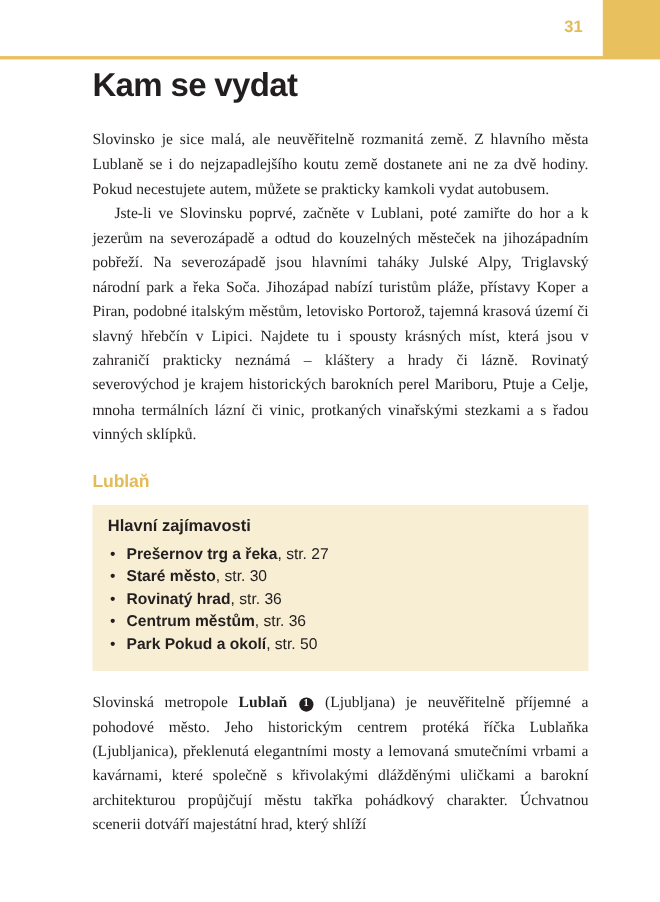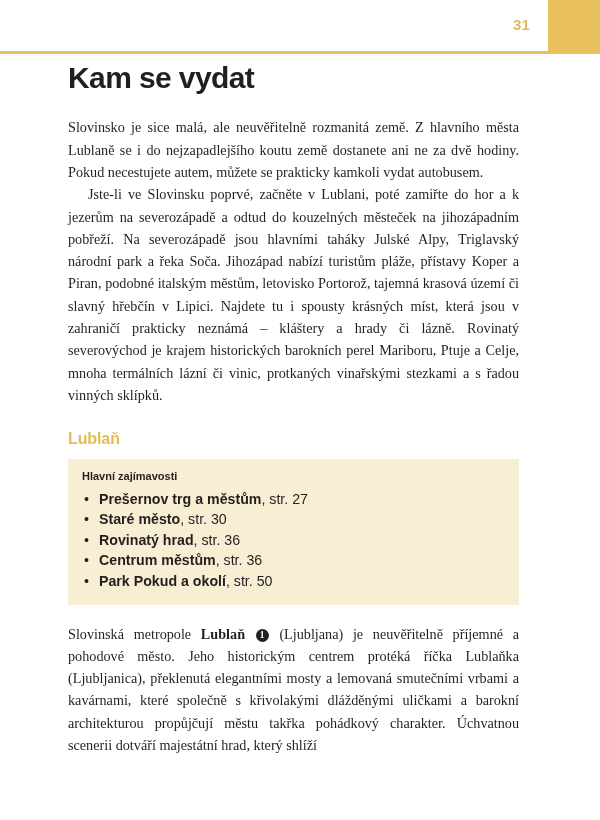--- a/index.html
+++ b/index.html
@@ -53,21 +53,21 @@
     left: 0;
     top: 51px;
     width: 600px;
     height: 3px;
     background: #e8c05e;
   }
 
   
   .column {
     position: absolute;
-    left: 68px;
+    left: 84px;
     top: 62px;
     width: 451px;
   }
 
   h1.chapter-title {
     margin: 0 0 22px 0;
     font-size: 30px;
     font-weight: bold;
     color: #231f20;
     letter-spacing: -0.6px;
@@ -100,21 +100,21 @@
   
   .infobox {
     background: #f8eed4;
     width: 451px;
     box-sizing: border-box;
     padding: 11px 14px 13px 14px;
     margin: 0 0 18px 0;
   }
   .infobox-title {
     margin: 0 0 5px 0;
-    font-size: 11px;
+    font-size: 15px;
     font-weight: bold;
     color: #231f20;
     line-height: 1.25;
   }
   ul.infobox-list {
     margin: 0;
     padding: 0;
     list-style: none;
   }
   ul.infobox-list li {
@@ -173,21 +173,21 @@
     <p class="body-par">Slovinsko je sice malá, ale neuvěřitelně rozmanitá země. Z hlavního města Lublaně se i do nejzapadlejšího koutu země dostanete ani ne za dvě hodiny. Pokud necestujete autem, můžete se prakticky kamkoli vydat autobusem.</p>
 
     <p class="body-par indent">Jste-li ve Slovinsku poprvé, začněte v Lublani, poté zamiřte do hor a k jezerům na severozápadě a odtud do kouzelných městeček na jihozápadním pobřeží. Na severozápadě jsou hlavními taháky Julské Alpy, Triglavský národní park a řeka Soča. Jihozápad nabízí turistům pláže, přístavy Koper a Piran, podobné italským městům, letovisko Portorož, tajemná krasová území či slavný hřebčín v Lipici. Najdete tu i spousty krásných míst, která jsou v zahraničí prakticky neznámá – kláštery a hrady či lázně. Rovinatý severovýchod je krajem historických barokních perel Mariboru, Ptuje a Celje, mnoha termálních lázní či vinic, protkaných vinařskými stezkami a s řadou vinných sklípků.</p>
 
     <h2 class="section-head">Lublaň</h2>
 
     <div class="infobox">
       <div class="infobox-title">Hlavní zajímavosti</div>
       <ul class="infobox-list">
         <li>
-          <span class="bullet">•</span><span class="poi-name">Prešernov trg a městům</span><span class="poi-page">, str. 27</span>
+          <span class="bullet">•</span><span class="poi-name">Prešernov trg a řeka</span><span class="poi-page">, str. 27</span>
         </li>
         <li>
           <span class="bullet">•</span><span class="poi-name">Staré město</span><span class="poi-page">, str. 30</span>
         </li>
         <li>
           <span class="bullet">•</span><span class="poi-name">Rovinatý hrad</span><span class="poi-page">, str. 36</span>
         </li>
         <li>
           <span class="bullet">•</span><span class="poi-name">Centrum městům</span><span class="poi-page">, str. 36</span>
         </li>

